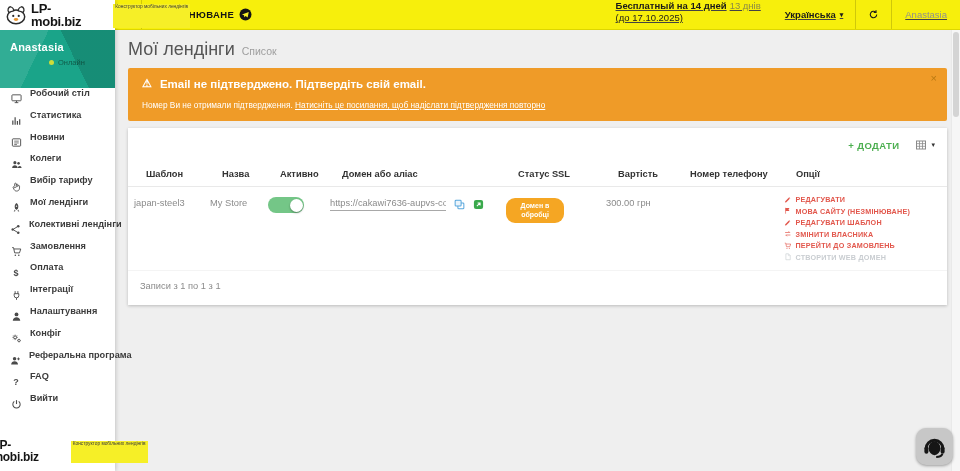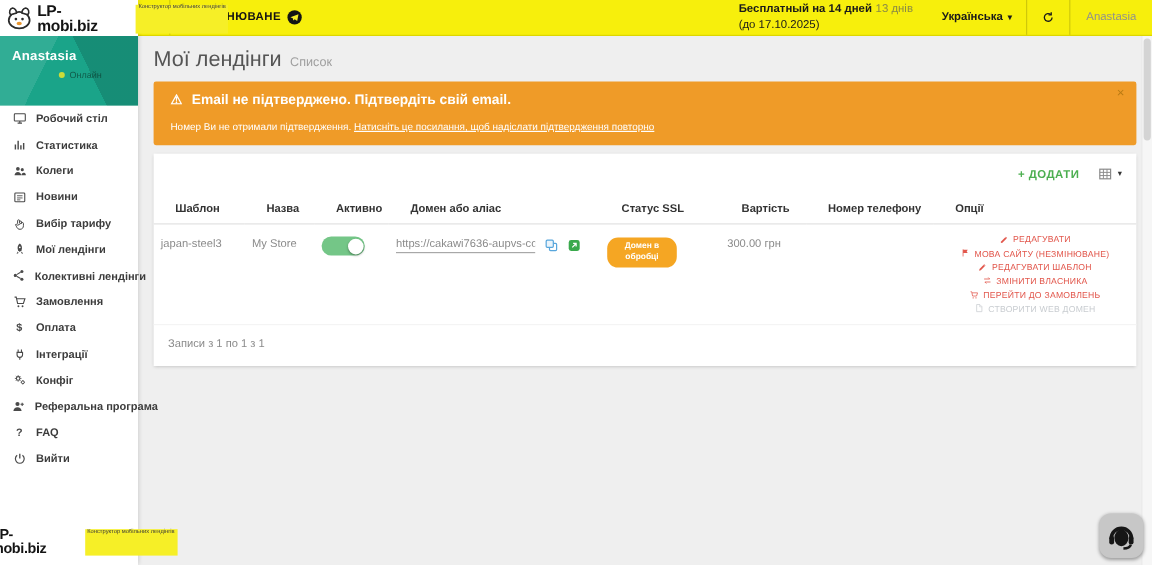--- a/index.html
+++ b/index.html
@@ -23,36 +23,36 @@
   background:
     linear-gradient(64deg, rgba(0,0,0,0) 62%, rgba(0,0,0,.14) 62%),
     linear-gradient(116deg, rgba(255,255,255,.10) 34%, rgba(0,0,0,0) 34%),
     #1aa489;
 }
 .profile-name { font-size:11px; font-weight:bold; color:#fff; letter-spacing:.2px; }
 .profile-status { margin-top:5px; font-size:7.5px; color:rgba(10,40,30,.6); display:flex; align-items:center; gap:4px;padding-left:39px; }
 .status-dot { width:5px; height:5px; border-radius:50%; background:#cddc39; }
 .menu-label { font-size:8px; color:#9e9e9e; padding:9px 10px 3px; }
 .menu { }
-.menu-item { display:flex; align-items:center; gap:8px; padding:0 10px; height:21.8px; cursor:pointer; }
+.menu-item { display:flex; gap:8px; padding:0 10px; height:21.8px; cursor:pointer; }
 .mi-icon { width:12px; display:flex; align-items:center; justify-content:center; color:#4a4a4a; font-size:9px; font-weight:bold; }
 .mi-icon svg { width:11px; height:11px; }
 .mi-label { font-size:9.2px; color:#3c3c3c; font-weight:700; white-space:nowrap; }
 .logo-bottom { position:absolute; bottom:7px; left:0; width:100%; display:flex; align-items:center; justify-content:center; gap:5px; }
 .logo-bottom-ico { width:26px; height:26px; border-radius:7px; background:#f6e60a; display:flex; align-items:center; justify-content:center; }
 .logo-bottom-ico svg { width:20px; height:20px; }
 
 .topbar { position:absolute; left:115px; top:0; right:0; height:30px; background:#f7ef0c;
   display:flex; align-items:center; border-bottom:1px solid #ddd600; z-index:5; }
 .hamburger { width:27px; height:100%; display:flex; align-items:center; justify-content:center;
   font-size:12px; color:#1a1a1a; border-right:1px solid rgba(0,0,0,.16); cursor:pointer; }
 .support { display:flex; align-items:center; gap:5px; padding:0 15px; font-size:9.5px; font-weight:bold;
   color:#141414; letter-spacing:.4px; cursor:pointer; }
 .support svg { width:13px; height:13px; }
-.tb-right { margin-left:auto; display:flex; align-items:center; height:100%; }
+.tb-right { margin-left:auto; display:flex; height:100%;text-decoration:underline; }
 .trial { font-size:9.5px; line-height:1.3; padding-right:12px; color:#1a1a1a; }
 .trial-bold { font-weight:bold; }
 .trial-days { color:#8b8b45; margin-left:3px; }
 .lang { font-size:9.5px; font-weight:bold; color:#1a1a1a; padding:0 12px; height:100%;
   display:flex; align-items:center; gap:4px; cursor:pointer; }
 .caret { font-size:7px; color:#1a1a1a; }
 .refresh { width:36px; height:100%; display:flex; align-items:center; justify-content:center;
   border-left:1px solid rgba(0,0,0,.16); cursor:pointer; color:#1a1a1a; }
 .refresh svg { width:11px; height:11px; }
 .tb-user { padding:0 13px; font-size:9.5px; color:#8f8f8f; height:100%; display:flex; align-items:center;
@@ -82,21 +82,21 @@
 .knob { width:13px; height:13px; background:#fff; border-radius:50%; position:absolute; right:1.5px; top:1.5px; box-shadow:0 1px 2px rgba(0,0,0,.35); }
 .domain-wrap { display:flex; align-items:center; gap:8px; }
 .domain-link { max-width:116px; overflow:hidden; white-space:nowrap; color:#8b8b8b; border-bottom:1px solid #a8a8a8; padding-bottom:2px; cursor:pointer; }
 .ico-copy { color:#58a6dc; display:flex; cursor:pointer; }
 .ico-copy svg { width:11px; height:11px; }
 .ico-ext { color:#3aa94c; display:flex; cursor:pointer; }
 .ico-ext svg { width:11px; height:11px; }
 .badge { background:#f5a623; color:#fff; font-size:7px; font-weight:bold; padding:3px 7px; border-radius:9px;
   display:inline-block; text-align:center; line-height:1.35; max-width:58px; }
 .options { display:flex; flex-direction:column; gap:2.5px; margin-top:-3px; }
-.opt { display:flex; align-items:center; gap:4px; color:#e2574c; font-size:7.2px; font-weight:normal; letter-spacing:.2px; cursor:pointer; white-space:nowrap;justify-content:center; }
+.opt { display:flex; align-items:center; gap:4px; color:#e2574c; font-size:7.2px; font-weight:bold; letter-spacing:.2px; cursor:pointer; white-space:nowrap; }
 .opt .o-ico { display:flex; }
 .opt .o-ico svg { width:7.5px; height:7.5px; }
 .opt.disabled { color:#c9cdd1; cursor:default; }
 .panel-footer { display:flex; align-items:center; padding:10px 12px 14px; font-size:9.3px; color:#8b8b8b; border-top:1px solid #f4f4f4; }
 .footer-right { margin-left:auto; display:flex; align-items:center; gap:6px; }
 .muted-lbl { font-size:8.3px; color:#bcbcbc; }
 .page-size { width:46px; height:18px; border:2px solid #cfcfcf; background:#f1f1f1; border-radius:3px;
   color:#bdbdbd; font-size:8.5px; display:flex; align-items:center; justify-content:space-between; padding:0 5px; cursor:pointer; }
 .page-size .caret { color:#bdbdbd; }
 .pager { display:flex; gap:3px; margin-left:9px; }
@@ -149,35 +149,35 @@
         <span class="mi-icon">
           <svg viewBox="0 0 24 24">
             <path d="M4 21V12M9 21V5M14 21v-8M19 21V9" stroke="currentColor" stroke-width="2.6" fill="none"></path>
           </svg>
         </span>
         <span class="mi-label">Статистика</span>
       </div>
       <div class="menu-item">
         <span class="mi-icon">
           <svg viewBox="0 0 24 24">
+            <rect x="3" y="4" width="18" height="16" rx="1.5" fill="none" stroke="currentColor" stroke-width="2"></rect>
+            <path d="M7 9h10M7 13h10M7 16.5h6" stroke="currentColor" stroke-width="1.6" fill="none"></path>
+          </svg>
+        </span>
+        <span class="mi-label">Новини</span>
+      </div>
+      <div class="menu-item">
+        <span class="mi-icon">
+          <svg viewBox="0 0 24 24">
             <circle cx="8.5" cy="8" r="3.4" fill="currentColor"></circle>
             <circle cx="16.5" cy="9.5" r="2.8" fill="currentColor"></circle>
             <path d="M2.5 19.5c0-3.4 2.7-5.8 6-5.8s6 2.4 6 5.8zM14.8 19.5c.2-2.6 1.9-4.4 4.2-4.4 1.6 0 3 .9 3.7 2.4l.3 2z" fill="currentColor"></path>
           </svg>
         </span>
         <span class="mi-label">Колеги</span>
-      </div>
-      <div class="menu-item">
-        <span class="mi-icon">
-          <svg viewBox="0 0 24 24">
-            <rect x="3" y="4" width="18" height="16" rx="1.5" fill="none" stroke="currentColor" stroke-width="2"></rect>
-            <path d="M7 9h10M7 13h10M7 16.5h6" stroke="currentColor" stroke-width="1.6" fill="none"></path>
-          </svg>
-        </span>
-        <span class="mi-label">Новини</span>
       </div>
       <div class="menu-item">
         <span class="mi-icon">
           <svg viewBox="0 0 24 24">
             <path d="M8 12V6.5a1.8 1.8 0 013.6 0V11m0-2.2a1.8 1.8 0 013.6 0V12m0-1.4a1.8 1.8 0 013.4.8v4.1c0 3.8-2.4 6.5-6.2 6.5-3.2 0-4.8-1.4-6.2-4.4l-2-4.2 1.7-.9 2.1 2.3z" fill="none" stroke="currentColor" stroke-width="1.8"></path>
           </svg>
         </span>
         <span class="mi-label">Вибір тарифу</span>
       </div>
       <div class="menu-item">
@@ -215,20 +215,29 @@
         <span class="mi-icon">$</span>
         <span class="mi-label">Оплата</span>
       </div>
       <div class="menu-item">
         <span class="mi-icon">
           <svg viewBox="0 0 24 24">
             <path d="M9 2.5V8M15 2.5V8M7 8h10v4.3A4.7 4.7 0 0112.3 17h-.6A4.7 4.7 0 017 12.3zM12 17v4.5" stroke="currentColor" stroke-width="2" fill="none"></path>
           </svg>
         </span>
         <span class="mi-label">Інтеграції</span>
+      </div>
+      <div class="menu-item">
+        <span class="mi-icon">
+          <svg viewBox="0 0 24 24">
+            <circle cx="12" cy="7.5" r="4.2" fill="currentColor"></circle>
+            <path d="M3.8 21c.4-4.4 3.9-7.3 8.2-7.3s7.8 2.9 8.2 7.3z" fill="currentColor"></path>
+          </svg>
+        </span>
+        <span class="mi-label">Налаштування</span>
       </div>
       <div class="menu-item">
         <span class="mi-icon">
           <svg viewBox="0 0 24 24">
             <circle cx="9" cy="9.5" r="3.2" fill="none" stroke="currentColor" stroke-width="2"></circle>
             <path d="M9 3.5v2.3M9 13.2v2.3M3 9.5h2.3M12.7 9.5H15M4.8 5.3l1.6 1.6M11.6 12.1l1.6 1.6M4.8 13.7l1.6-1.6M11.6 6.9l1.6-1.6" stroke="currentColor" stroke-width="1.5" fill="none"></path>
             <circle cx="17.5" cy="16.5" r="2.6" fill="none" stroke="currentColor" stroke-width="1.8"></circle>
             <path d="M17.5 12.5v1.6M17.5 18.9v1.6M13.5 16.5h1.6M19.9 16.5h1.6" stroke="currentColor" stroke-width="1.3" fill="none"></path>
           </svg>
         </span>

